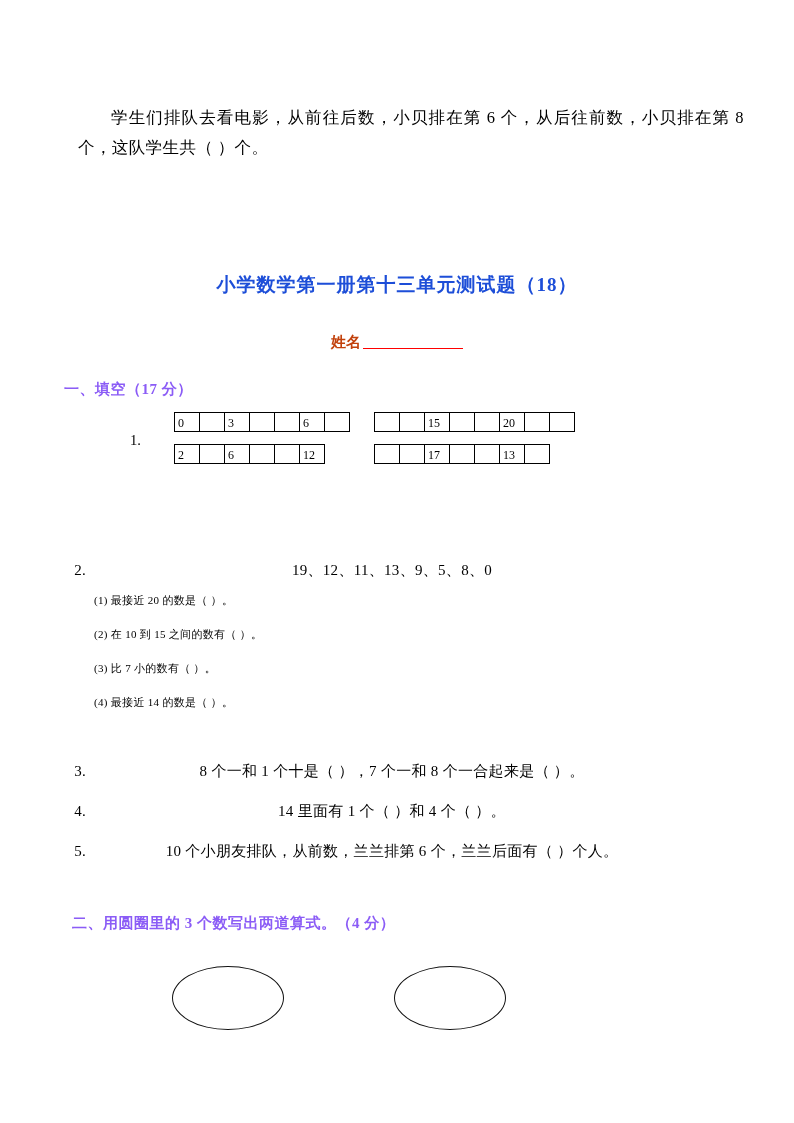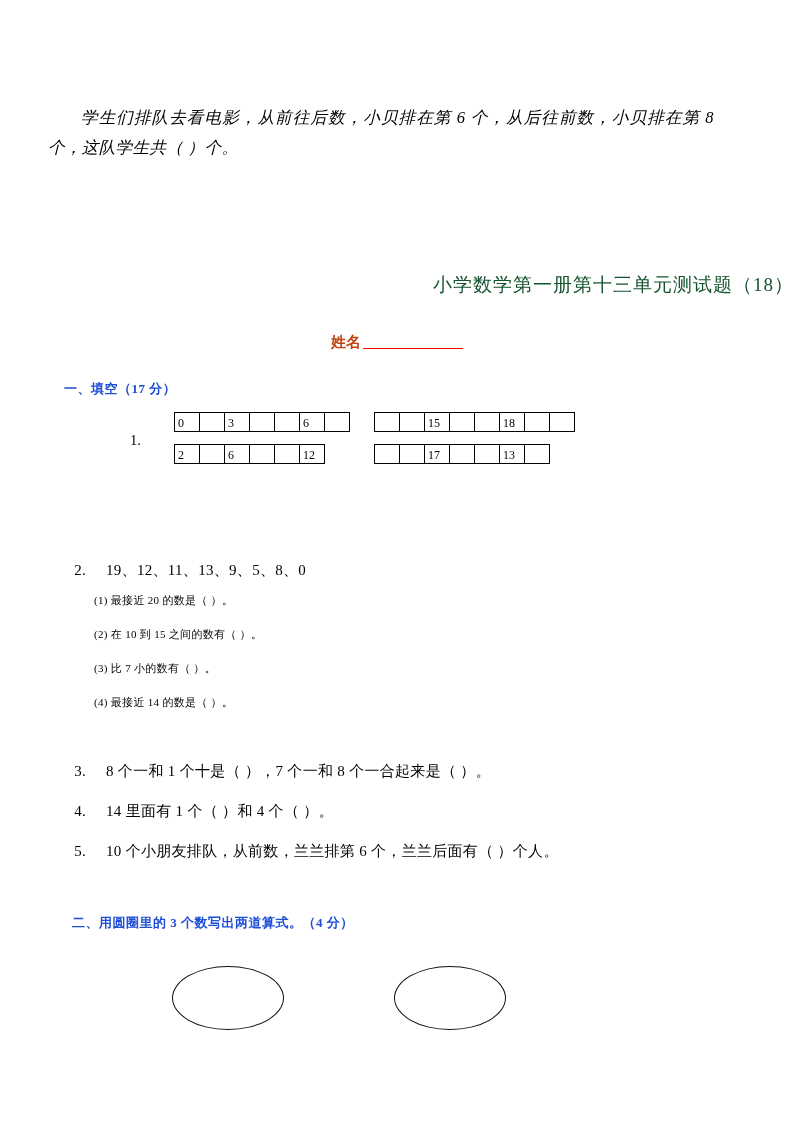--- a/index.html
+++ b/index.html
@@ -19,41 +19,40 @@
     position: relative;
     width: 794px;
     height: 1123px;
     box-sizing: border-box;
     padding: 0 64px;
   }
 
   
   .intro {
     position: absolute;
-    left: 48px;
+    left: 78px;
     top: 86px;
     width: 666px;
     font-size: 16.5px;
     line-height: 30px;
     text-indent: 2em;
     text-align: justify;
     letter-spacing: 0.4px;
-    font-style: italic;
   }
 
   
   .doc-title {
     position: absolute;
     left: 0;
     right: 0;
     top: 272px;
-    text-align: right;
-    color: #14532d;
+    text-align: center;
+    color: #1d4ed8;
     font-size: 19px;
-    font-weight: normal;
+    font-weight: bold;
     letter-spacing: 1px;
     font-family: "Liberation Serif", "DejaVu Serif", serif;
   }
 
   .name-line {
     position: absolute;
     top: 333px;
     left: 0;
     right: 0;
     text-align: center;
@@ -67,23 +66,23 @@
     border-bottom: 1.3px solid #ff0000;
     height: 15px;
     vertical-align: -2px;
     margin-left: 2px;
   }
 
   
   .section-head {
     position: absolute;
     left: 64px;
-    color: #1d4ed8;
+    color: #8b5cf6;
     font-weight: bold;
-    font-size: 13px;
+    font-size: 15px;
     letter-spacing: 0.5px;
   }
   #sec1 { top: 380px; }
   #sec2 { top: 914px; margin-left: 8px; }
 
   
   .strips {
     position: absolute;
     left: 64px;
     top: 404px;
@@ -126,22 +125,23 @@
     letter-spacing: 0.3px;
   }
   .q .num {
     position: absolute;
     left: 0;
     top: 0;
     width: 22px;
     text-align: right;
   }
   .q .body {
-    margin-left: 42px;
+    margin-left: 16px;
     display: block;
+    text-align: center;
   }
   .sub {
     display: block;
     margin-left: 30px;
     font-size: 11px;
     line-height: 34px;
   }
 
   #q2 { left: 64px; top: 557px; width: 640px; }
   #q3 { left: 64px; top: 758px; width: 640px; }
@@ -202,21 +202,21 @@
       <div class="cell"></div>
       <div class="cell">12</div>
     </div>
 
     <div class="strip" id="stripC">
       <div class="cell"></div>
       <div class="cell"></div>
       <div class="cell">15</div>
       <div class="cell"></div>
       <div class="cell"></div>
-      <div class="cell">18</div>
+      <div class="cell">20</div>
       <div class="cell"></div>
       <div class="cell"></div>
     </div>
 
     <div class="strip" id="stripD">
       <div class="cell"></div>
       <div class="cell"></div>
       <div class="cell">17</div>
       <div class="cell"></div>
       <div class="cell"></div>

